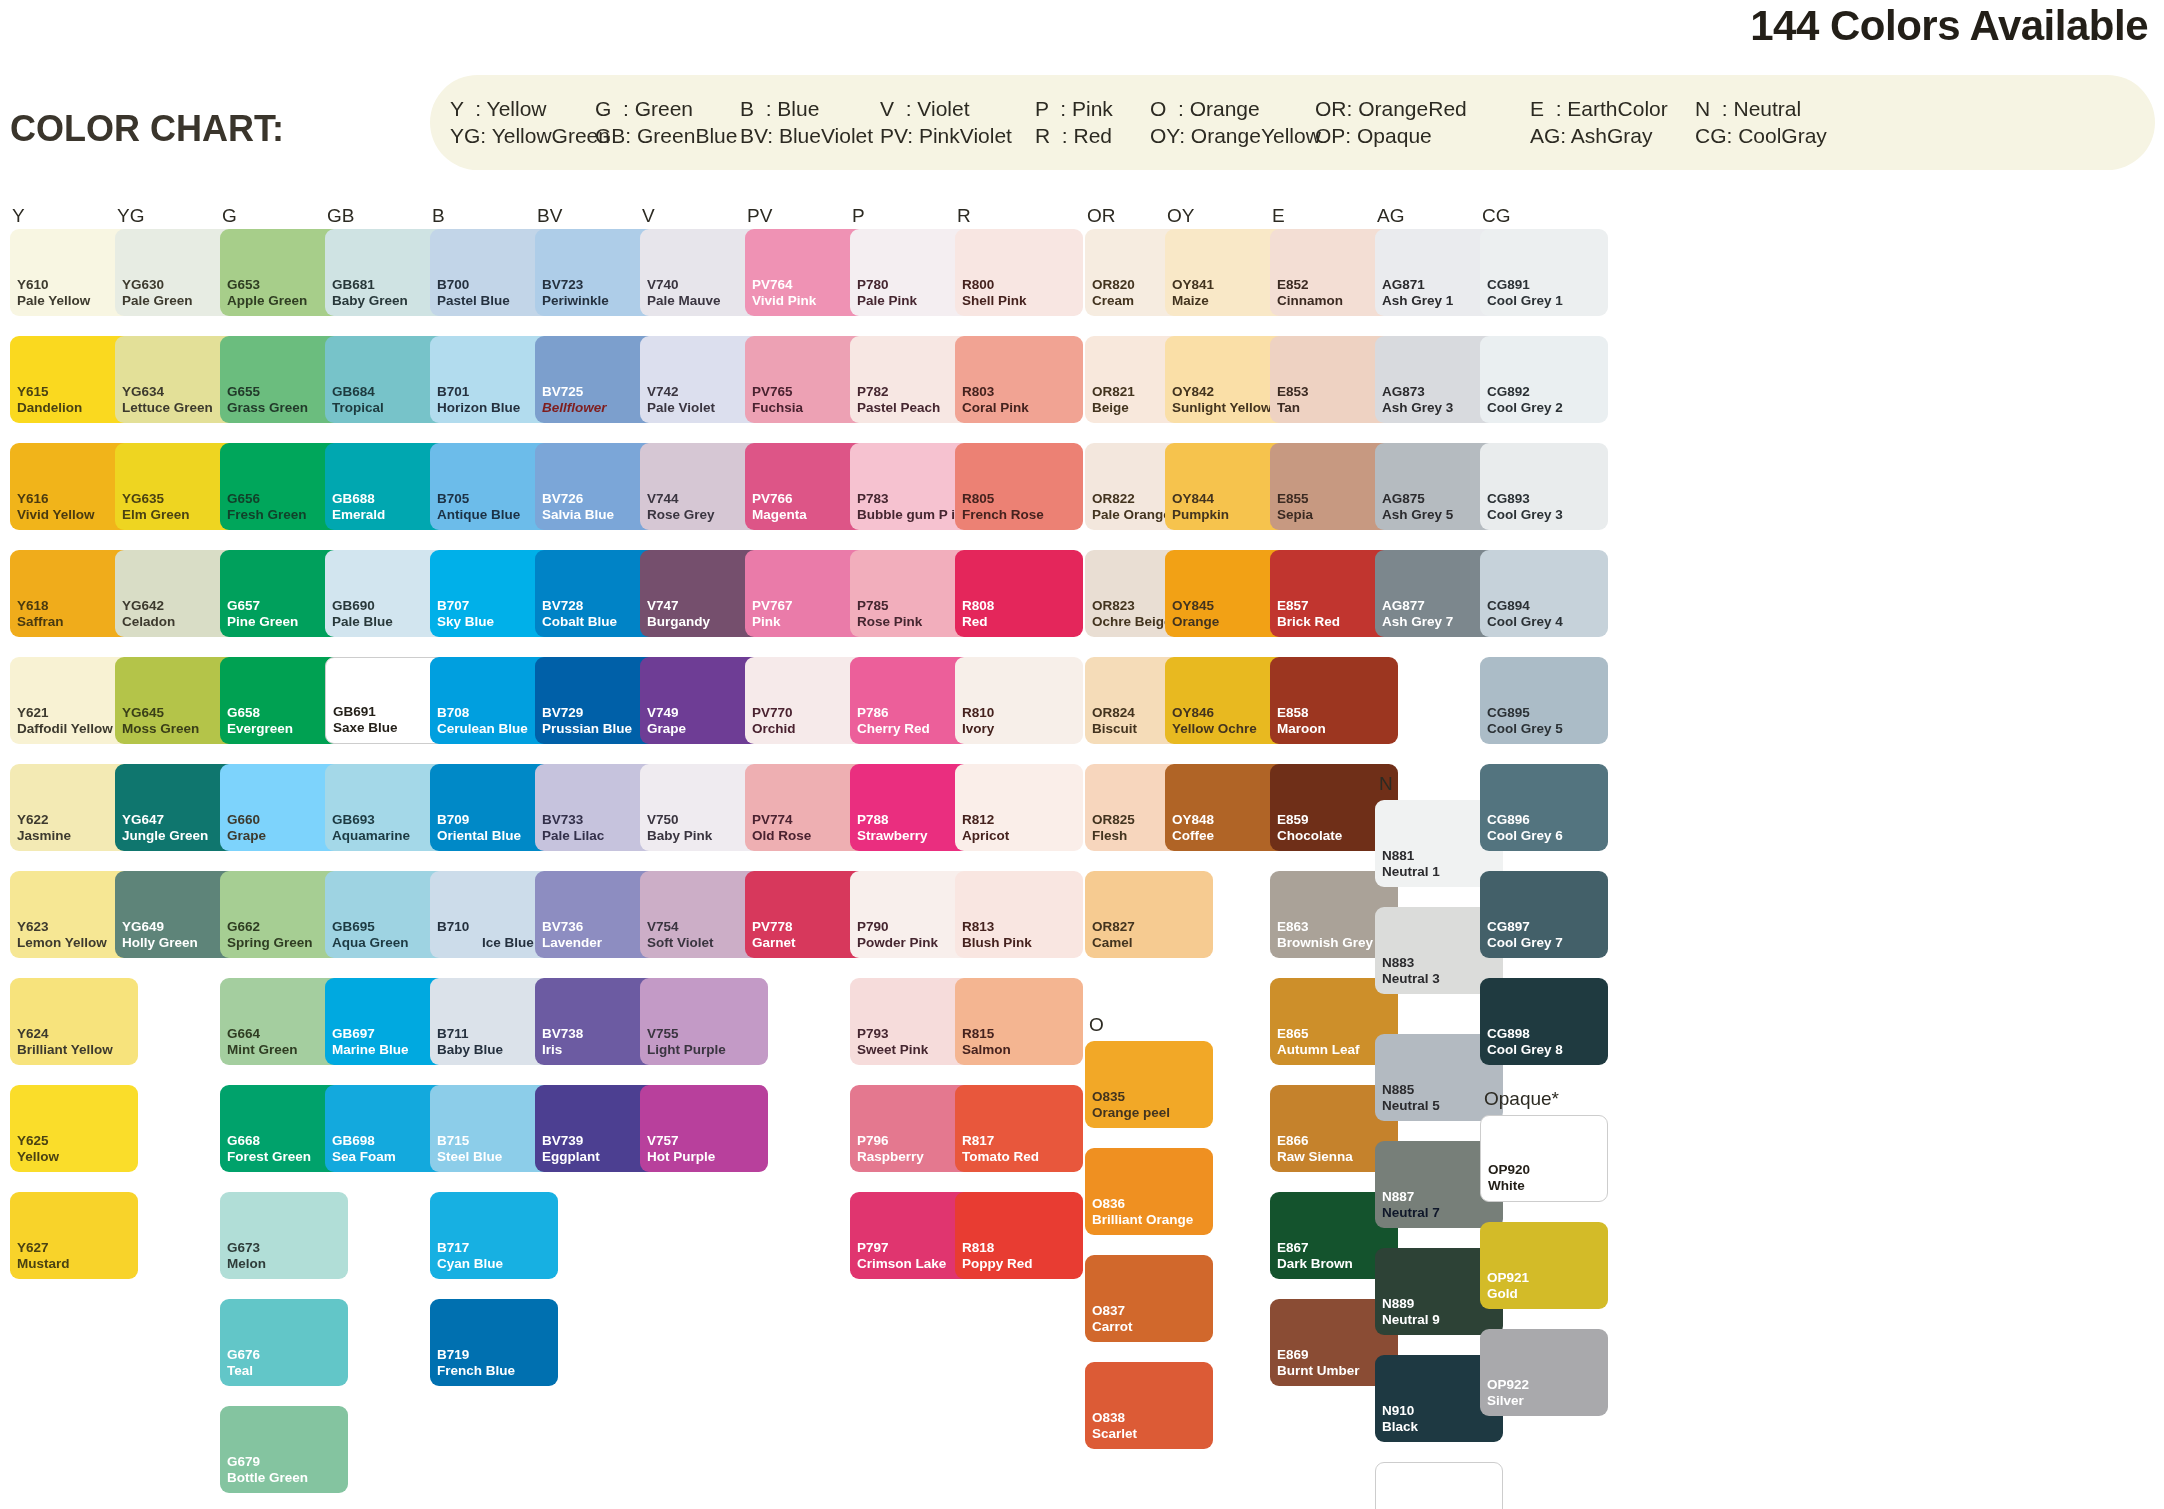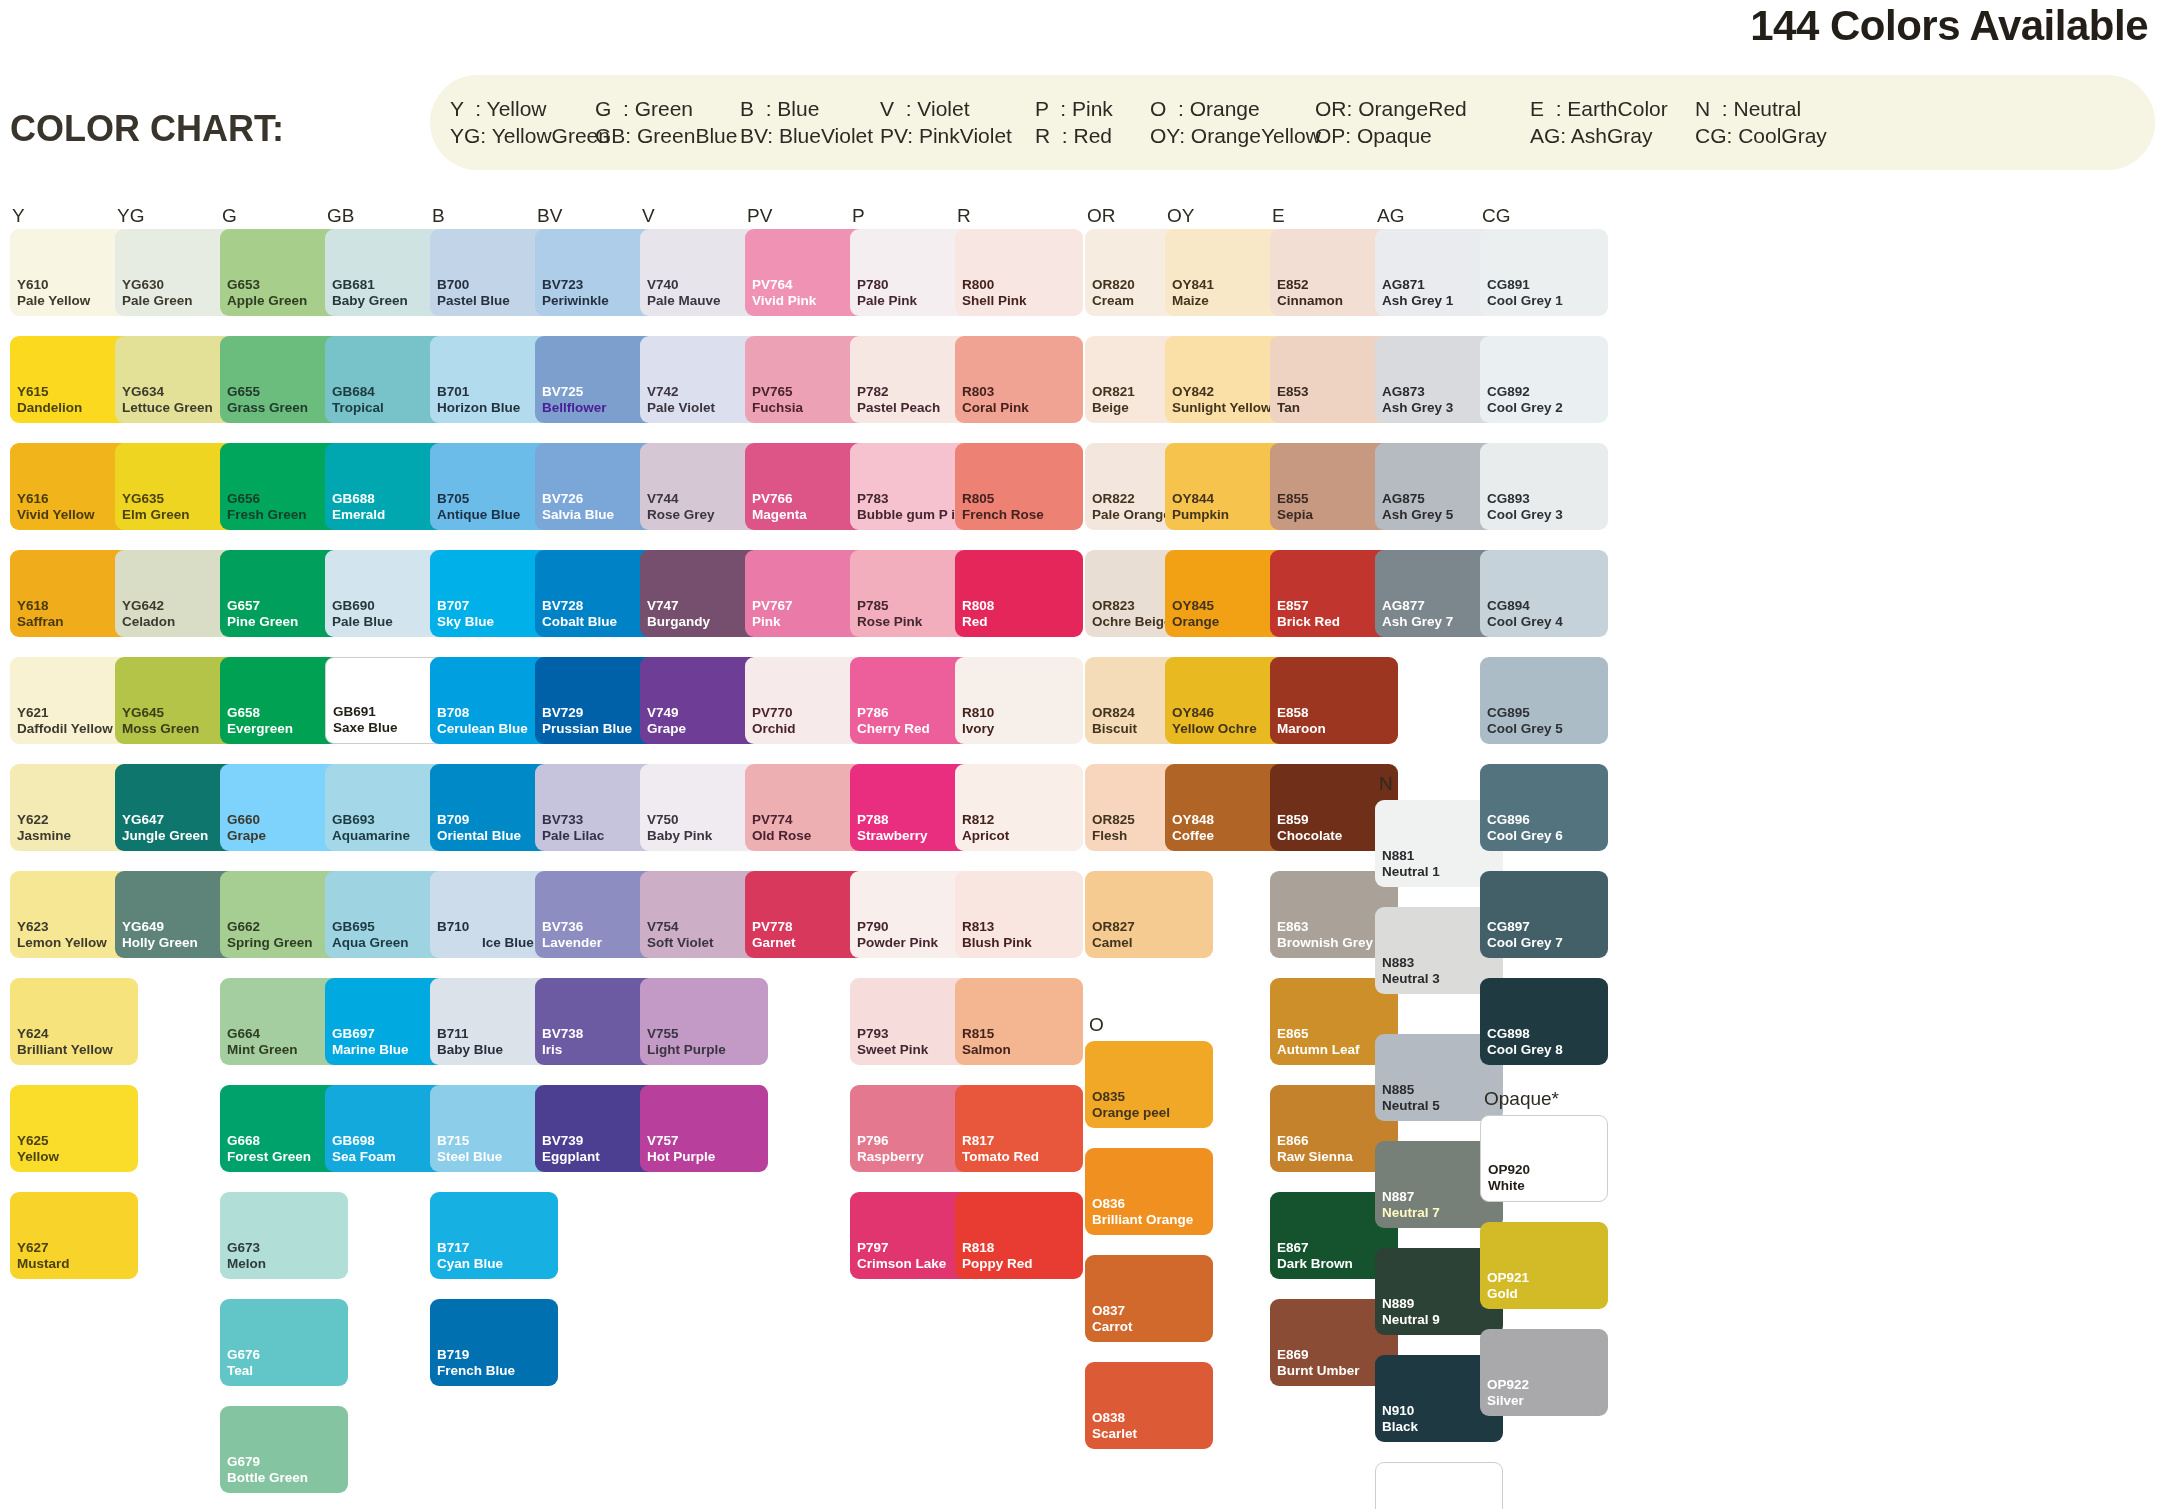--- a/index.html
+++ b/index.html
@@ -316,21 +316,21 @@
     </div>
     <div class="column" style="left: 535px;">
       <div class="col-head">BV</div>
       <div style="position: relative;">
         <div class="swatch" style="background: rgb(174, 205, 232);">
           <span class="code" style="color: rgb(37, 49, 63);">BV723</span>
           <span class="nm" style="color: rgb(37, 49, 63);">Periwinkle</span>
         </div>
         <div class="swatch" style="background: rgb(124, 159, 205);">
           <span class="code" style="color: rgb(255, 255, 255);">BV725</span>
-          <span class="nm" style="color: #4c1d95;">Bellflower</span>
+          <span class="nm" style="color: #7f1d1d; font-style: italic;">Bellflower</span>
         </div>
         <div class="swatch" style="background: rgb(123, 166, 216);">
           <span class="code" style="color: rgb(255, 255, 255);">BV726</span>
           <span class="nm" style="color: rgb(255, 255, 255);">Salvia Blue</span>
         </div>
         <div class="swatch" style="background: rgb(0, 131, 198);">
           <span class="code" style="color: rgb(255, 255, 255);">BV728</span>
           <span class="nm" style="color: rgb(255, 255, 255);">Cobalt Blue</span>
         </div>
         <div class="swatch" style="background: rgb(0, 96, 168);">
@@ -678,21 +678,21 @@
         <div class="swatch" style="background: rgb(219, 220, 218);">
           <span class="code" style="color: rgb(43, 43, 46);">N883</span>
           <span class="nm" style="color: rgb(43, 43, 46);">Neutral  3</span>
         </div>
         <div class="swatch" style="background: rgb(179, 186, 193); margin-top: 40px;">
           <span class="code" style="color: rgb(43, 43, 46);">N885</span>
           <span class="nm" style="color: rgb(43, 43, 46);">Neutral  5</span>
         </div>
         <div class="swatch" style="background: rgb(119, 127, 121);">
           <span class="code" style="color: rgb(255, 255, 255);">N887</span>
-          <span class="nm" style="color: #fef9c3;">Neutral  7</span>
+          <span class="nm" style="color: #0f172a;">Neutral  7</span>
         </div>
         <div class="swatch" style="background: rgb(45, 66, 54);">
           <span class="code" style="color: rgb(255, 255, 255);">N889</span>
           <span class="nm" style="color: rgb(255, 255, 255);">Neutral  9</span>
         </div>
         <div class="swatch" style="background: rgb(30, 57, 66);">
           <span class="code" style="color: rgb(255, 255, 255);">N910</span>
           <span class="nm" style="color: rgb(255, 255, 255);">Black</span>
         </div>
         <div class="swatch outlined" style="background: rgb(255, 255, 255);">

